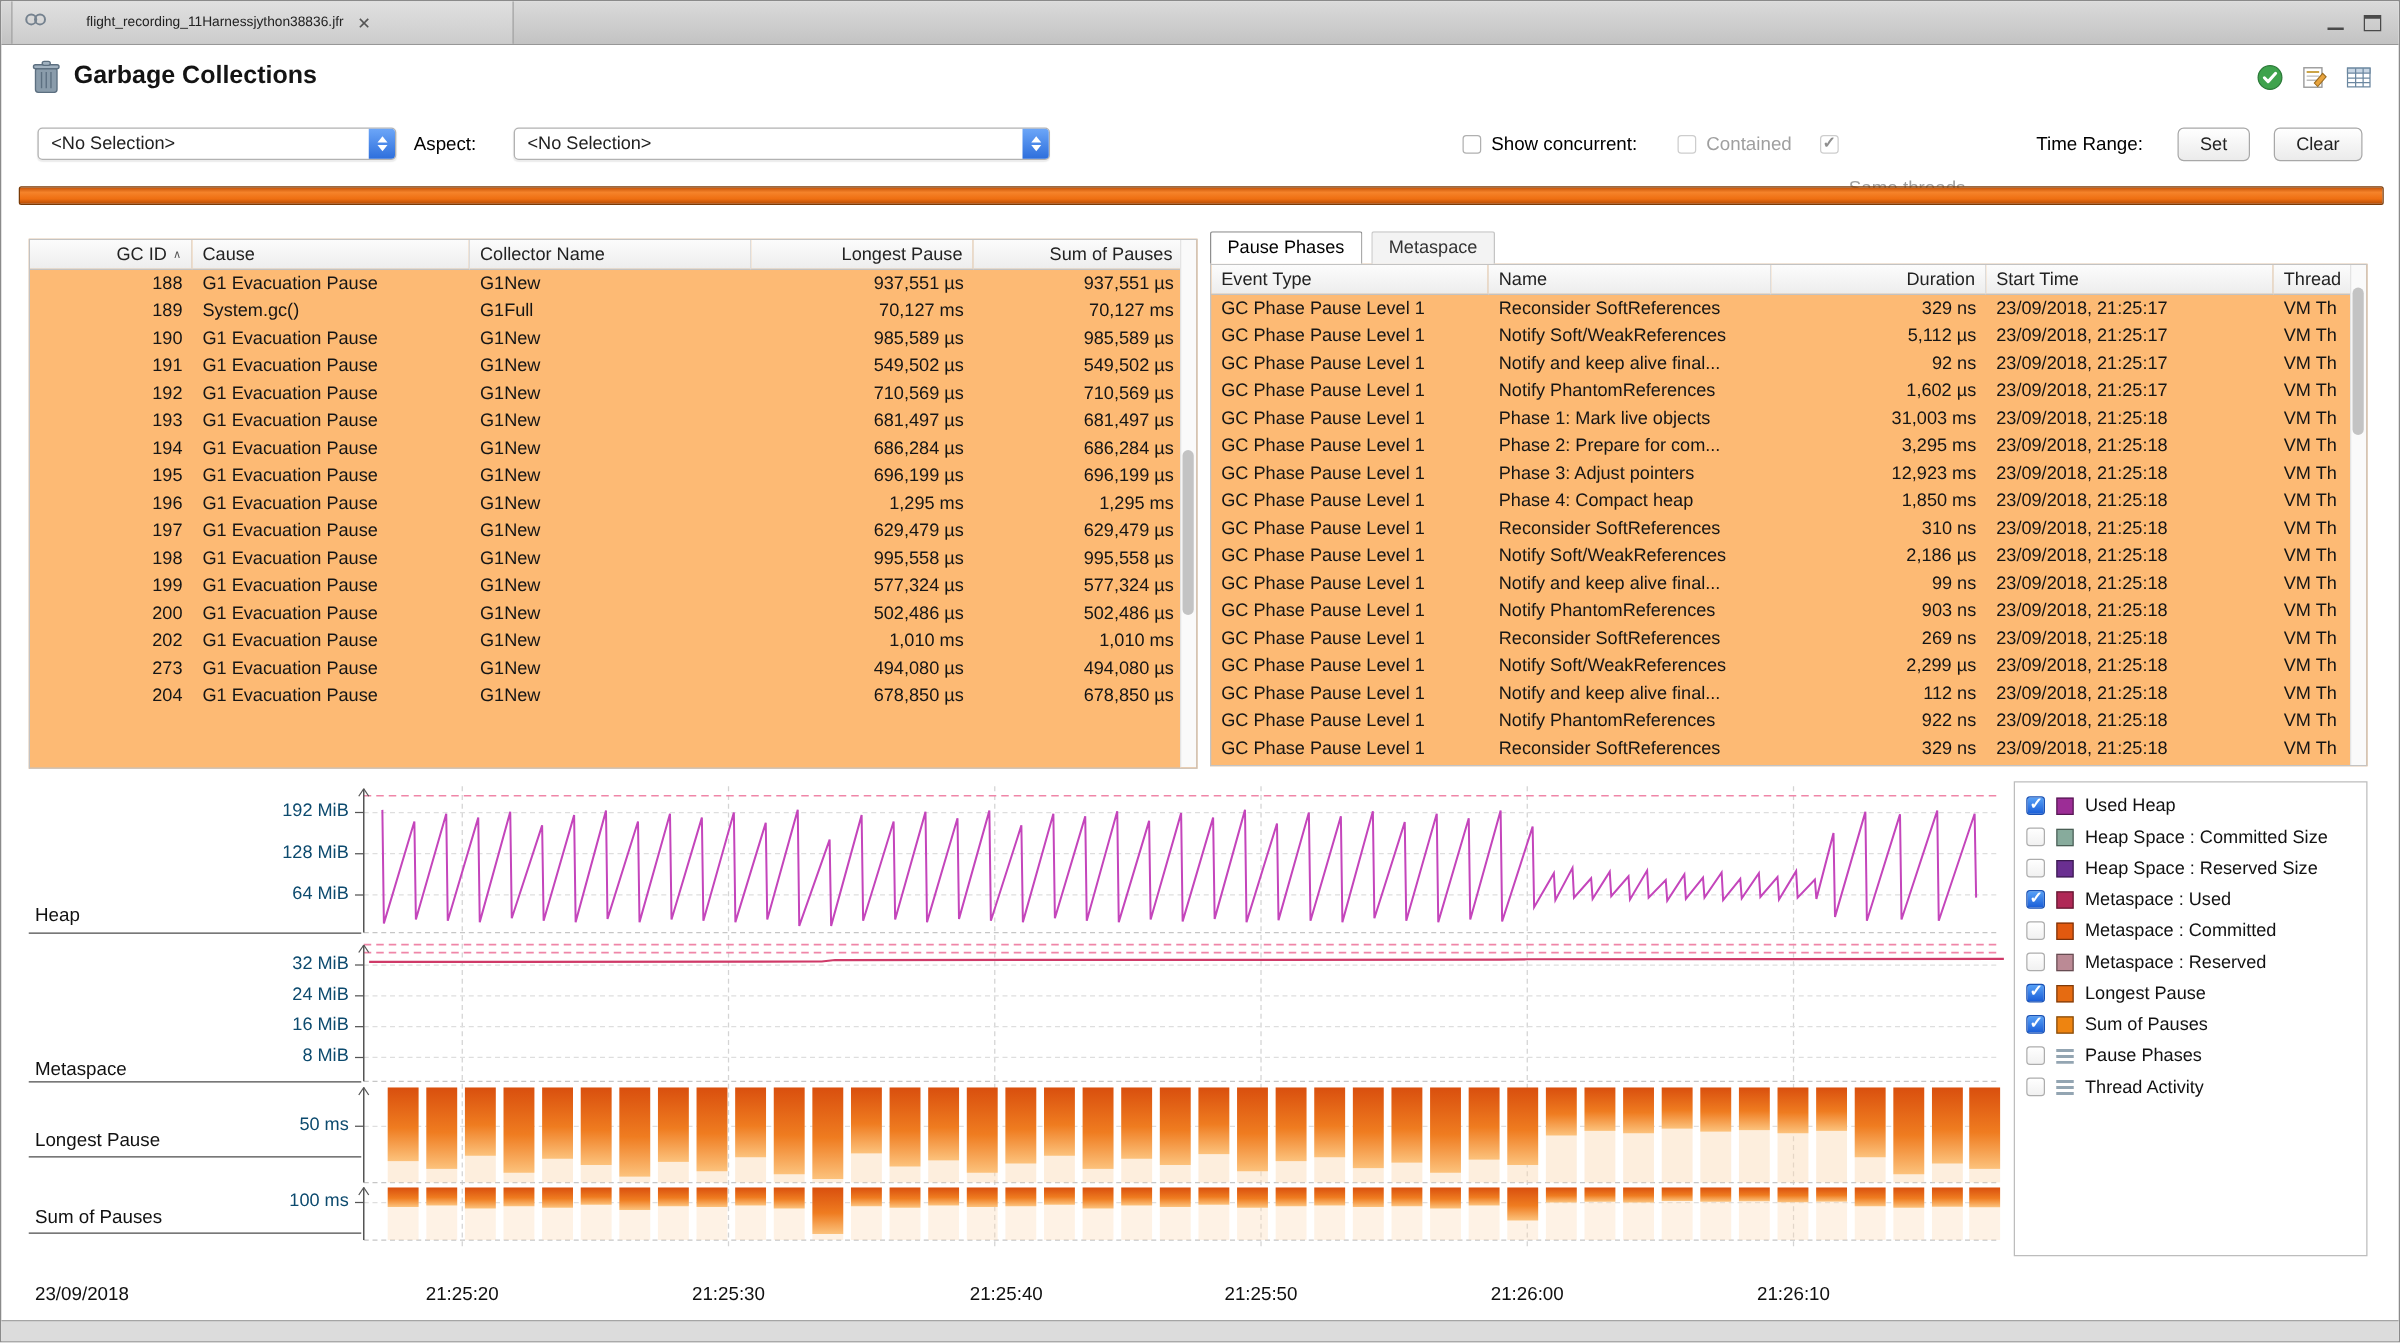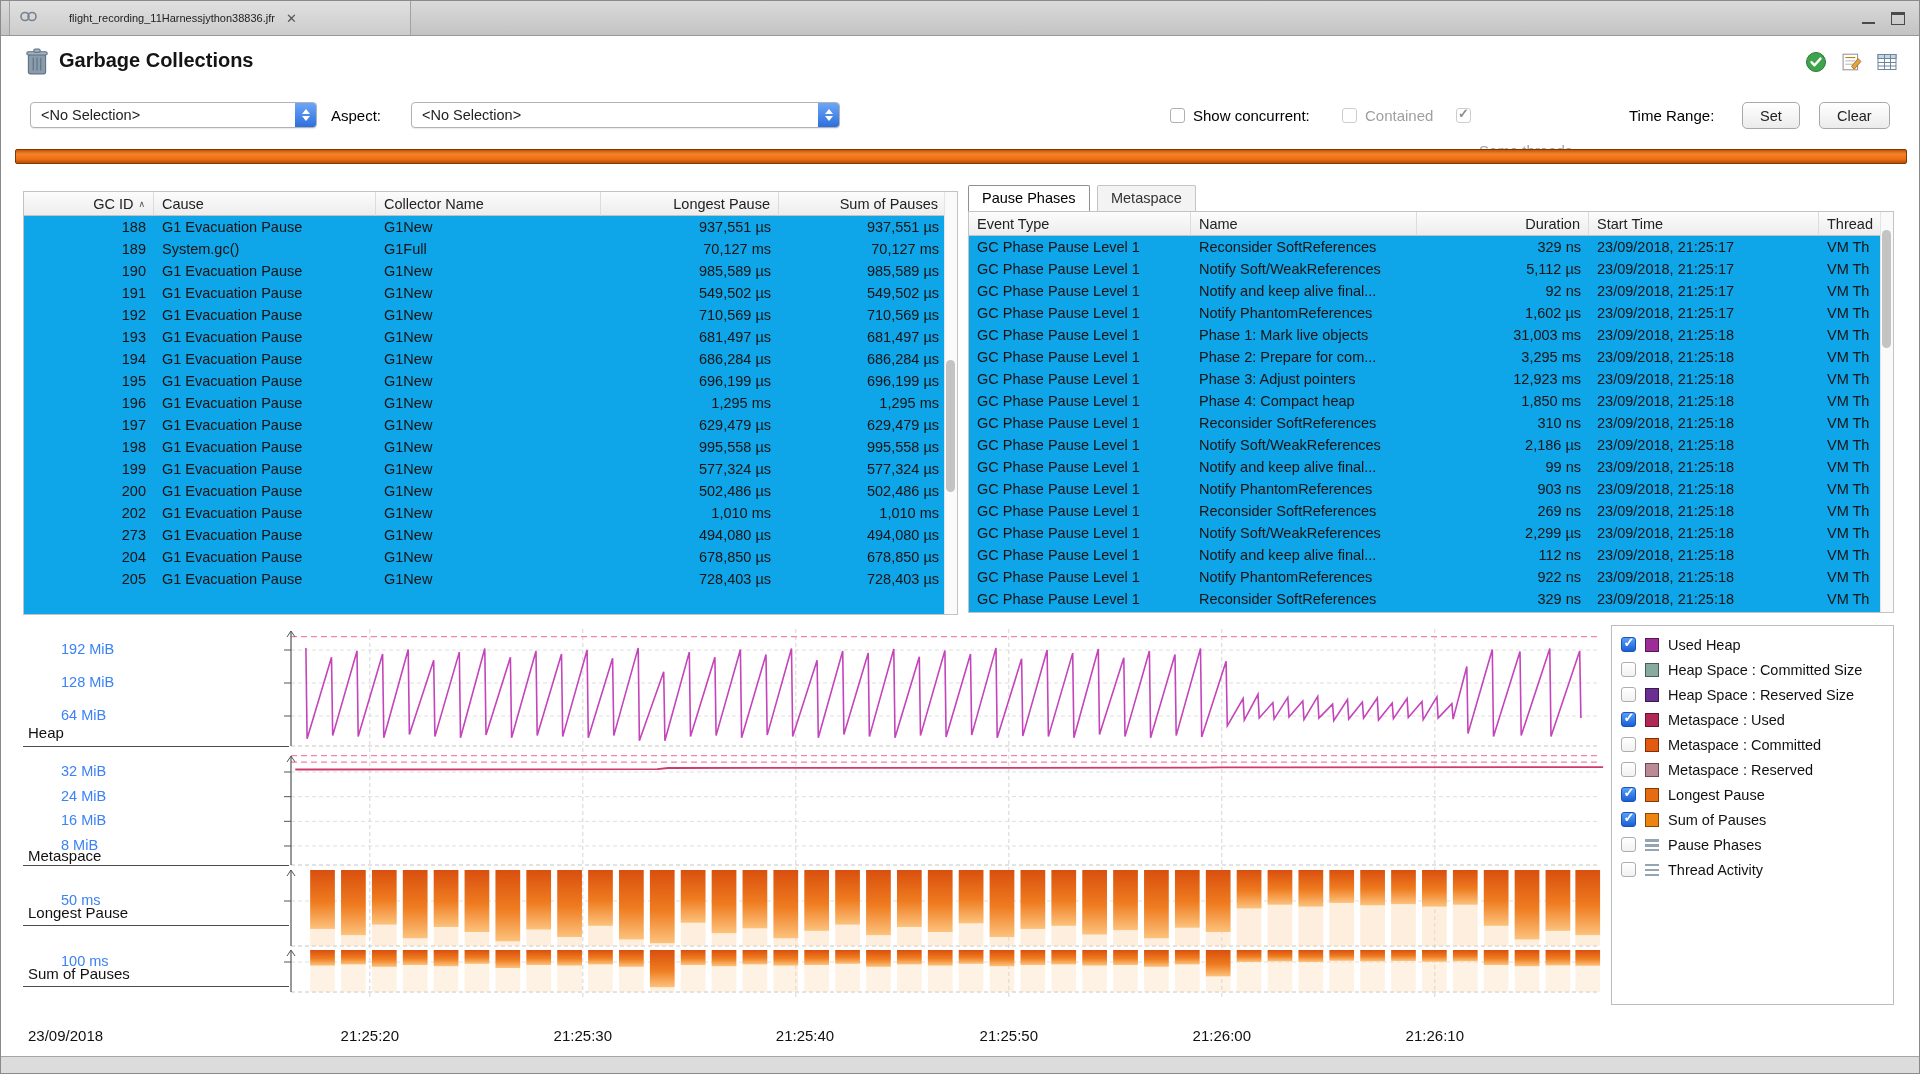--- a/index.html
+++ b/index.html
@@ -34,39 +34,39 @@
   .tlabel.dim{color:#9f9f9f;}
   .tcb{position:absolute;top:9px;width:15px;height:15px;border:1px solid #b0b0b0;border-radius:3px;background:#fff;box-sizing:border-box;}
   .tcb.disabled{border-color:#cdcdcd;}
   .tcb.gchecked::after{content:"✓";position:absolute;left:1px;top:-3px;font-size:13px;font-weight:bold;color:#8f8f8f;}
   .btn{position:absolute;top:3px;height:27px;padding:0 17px;border:1px solid #a8a8a8;border-radius:5px;
        background:linear-gradient(#ffffff,#ebebeb);font-size:14.5px;color:#222;font-family:inherit;}
   
   #rangebar{position:absolute;left:14px;top:148px;width:1892px;height:15px;border:1px solid #7a3a06;border-radius:2px;
             box-sizing:border-box;background:linear-gradient(180deg,#c85408,#f5832a 30%,#ef6f12 70%,#b84d05);}
   
-  .tablebox{position:absolute;border:1px solid #c3c3c3;background:#0ea5e9;box-sizing:border-box;overflow:hidden;}
+  .tablebox{position:absolute;border:1px solid #c3c3c3;background:#fdba74;box-sizing:border-box;overflow:hidden;}
   table.grid{border-collapse:separate;border-spacing:0;table-layout:fixed;font-size:14.5px;}
   .grid th{font-weight:normal;text-align:left;height:23px;padding:0 8px;background:linear-gradient(#fcfcfc,#ededed);
            border-right:1px solid #dcdcdc;border-bottom:1px solid #c2c2c2;white-space:nowrap;overflow:hidden;color:#222;}
   .grid td{height:22px;line-height:22px;padding:0 8px;white-space:nowrap;overflow:hidden;color:#151515;}
   .grid .r{text-align:right;}
   .sort{font-size:9px;color:#555;margin-left:5px;vertical-align:2px;}
   .vscroll{position:absolute;right:0;top:0;bottom:0;width:12px;background:#fafafa;border-left:1px solid #e4e4e4;}
   .vthumb{position:absolute;left:1px;width:9px;border-radius:5px;background:#c3c3c3;}
   
   #phasetabs{position:absolute;left:967px;top:184px;height:27px;z-index:3;}
   .ptab{display:inline-block;padding:4px 13px 5px;font-size:14.5px;border:1px solid #c4c4c4;border-bottom:none;
         background:#f3f3f3;color:#333;margin-right:3px;border-radius:2px 2px 0 0;}
   .ptab.active{background:#fff;border-color:#8f8f8f;color:#000;position:relative;z-index:4;}
   
   #plot{position:absolute;left:288px;top:624px;overflow:visible;}
   .lanelabel{position:absolute;font-size:15px;color:#111;}
   .laneunder{position:absolute;left:22px;width:266px;height:1px;background:#4c4c4c;}
-  .ticklabel{position:absolute;left:60px;width:218px;font-size:14.5px;color:#3b82f6;}
+  .ticklabel{position:absolute;left:60px;width:218px;text-align:right;font-size:14.5px;color:#0c4a6e;}
   .xlabel{position:absolute;top:1026px;width:90px;text-align:center;font-size:15px;color:#111;}
   .datelabel{position:absolute;font-size:15px;color:#111;}
   
   #legend{position:absolute;left:1610px;top:624px;width:283px;height:380px;border:1px solid #bdbdbd;
           background:#fff;box-sizing:border-box;padding-top:6px;}
   .legitem{display:flex;align-items:center;height:25px;padding:0 9px;gap:9px;}
   .cb{width:15px;height:15px;border:1px solid #adadad;border-radius:3px;background:linear-gradient(#fff,#f1f1f1);
       position:relative;box-sizing:border-box;flex:0 0 auto;}
   .cb.checked{background:linear-gradient(#57a1f7,#1a5ed8);border-color:#1a52b5;}
   .cb.checked::after{content:"✓";position:absolute;left:1.5px;top:-3px;color:#fff;font-size:13px;font-weight:bold;}
@@ -290,27 +290,20 @@
             <td>G1New</td>
             <td class="r">494,080 µs</td>
             <td class="r">494,080 µs</td>
           </tr>
           <tr>
             <td class="r">204</td>
             <td>G1 Evacuation Pause</td>
             <td>G1New</td>
             <td class="r">678,850 µs</td>
             <td class="r">678,850 µs</td>
-          </tr>
-          <tr>
-            <td class="r">205</td>
-            <td>G1 Evacuation Pause</td>
-            <td>G1New</td>
-            <td class="r">728,403 µs</td>
-            <td class="r">728,403 µs</td>
           </tr>
         </tbody>
     </table>
     <div class="vscroll">
       <div class="vthumb" style="top:168px;height:132px;"></div>
     </div>
   </div>
 
   <div id="phasetabs">
     <span class="ptab active">Pause Phases</span>

